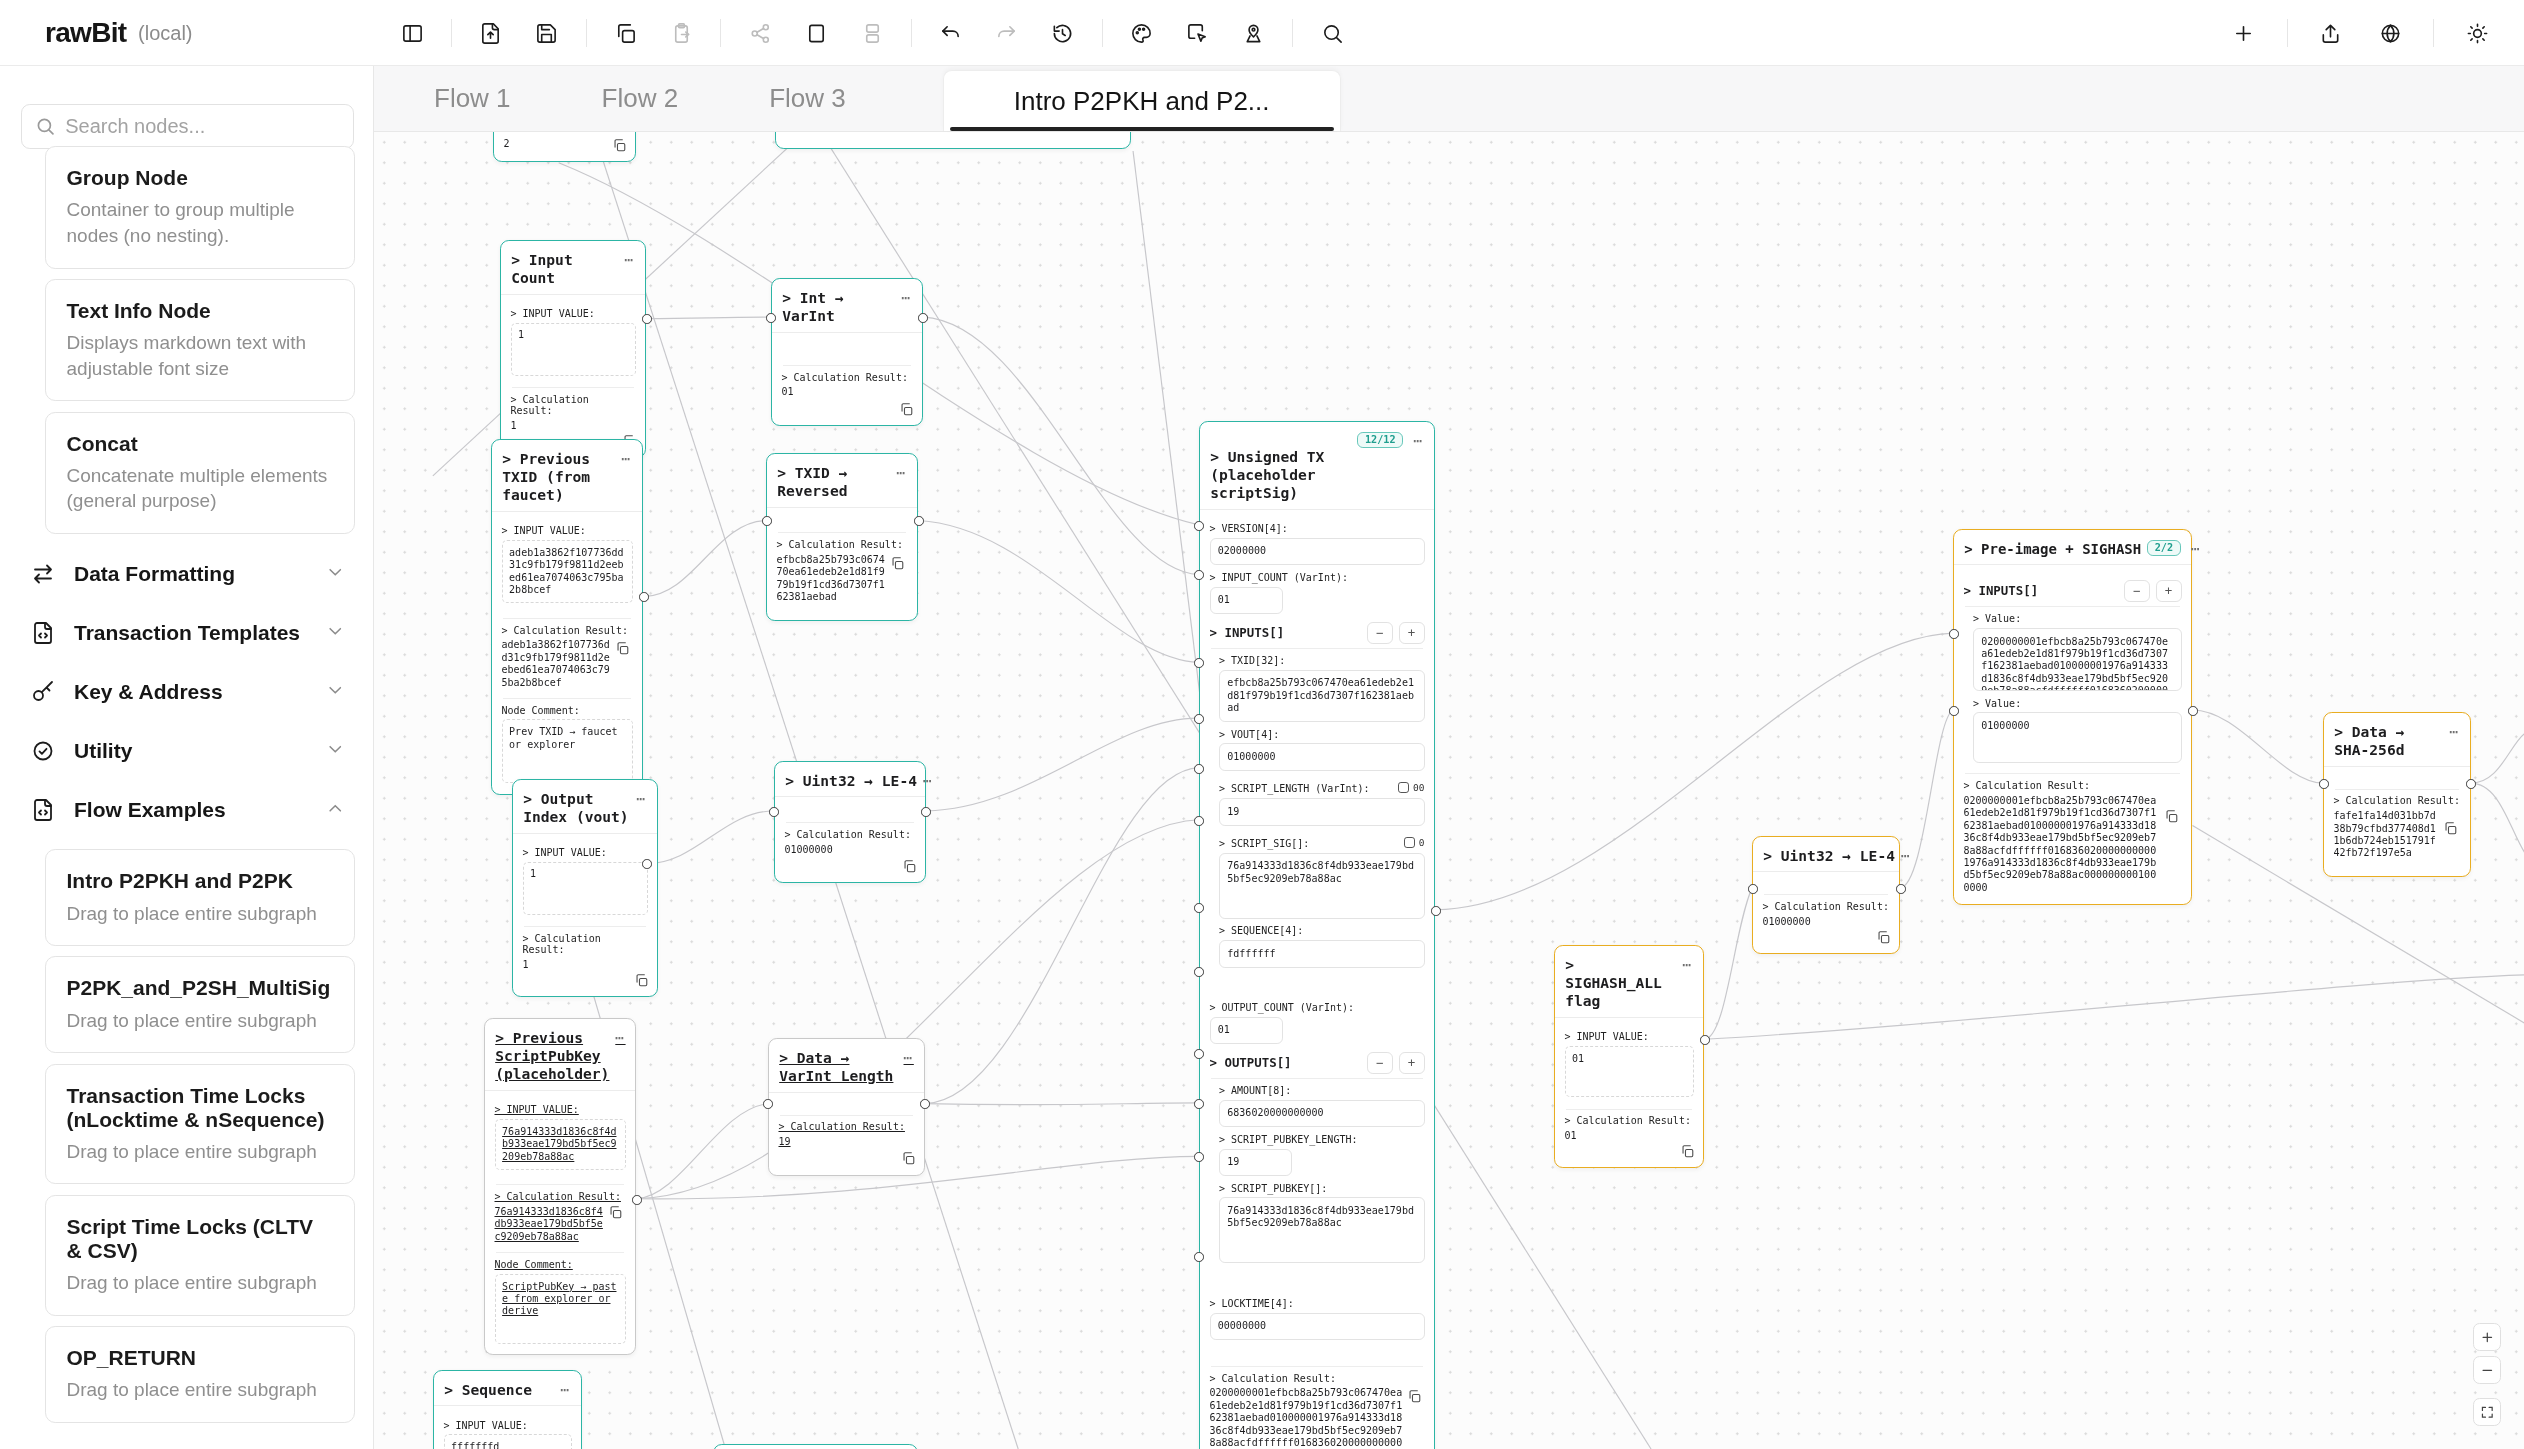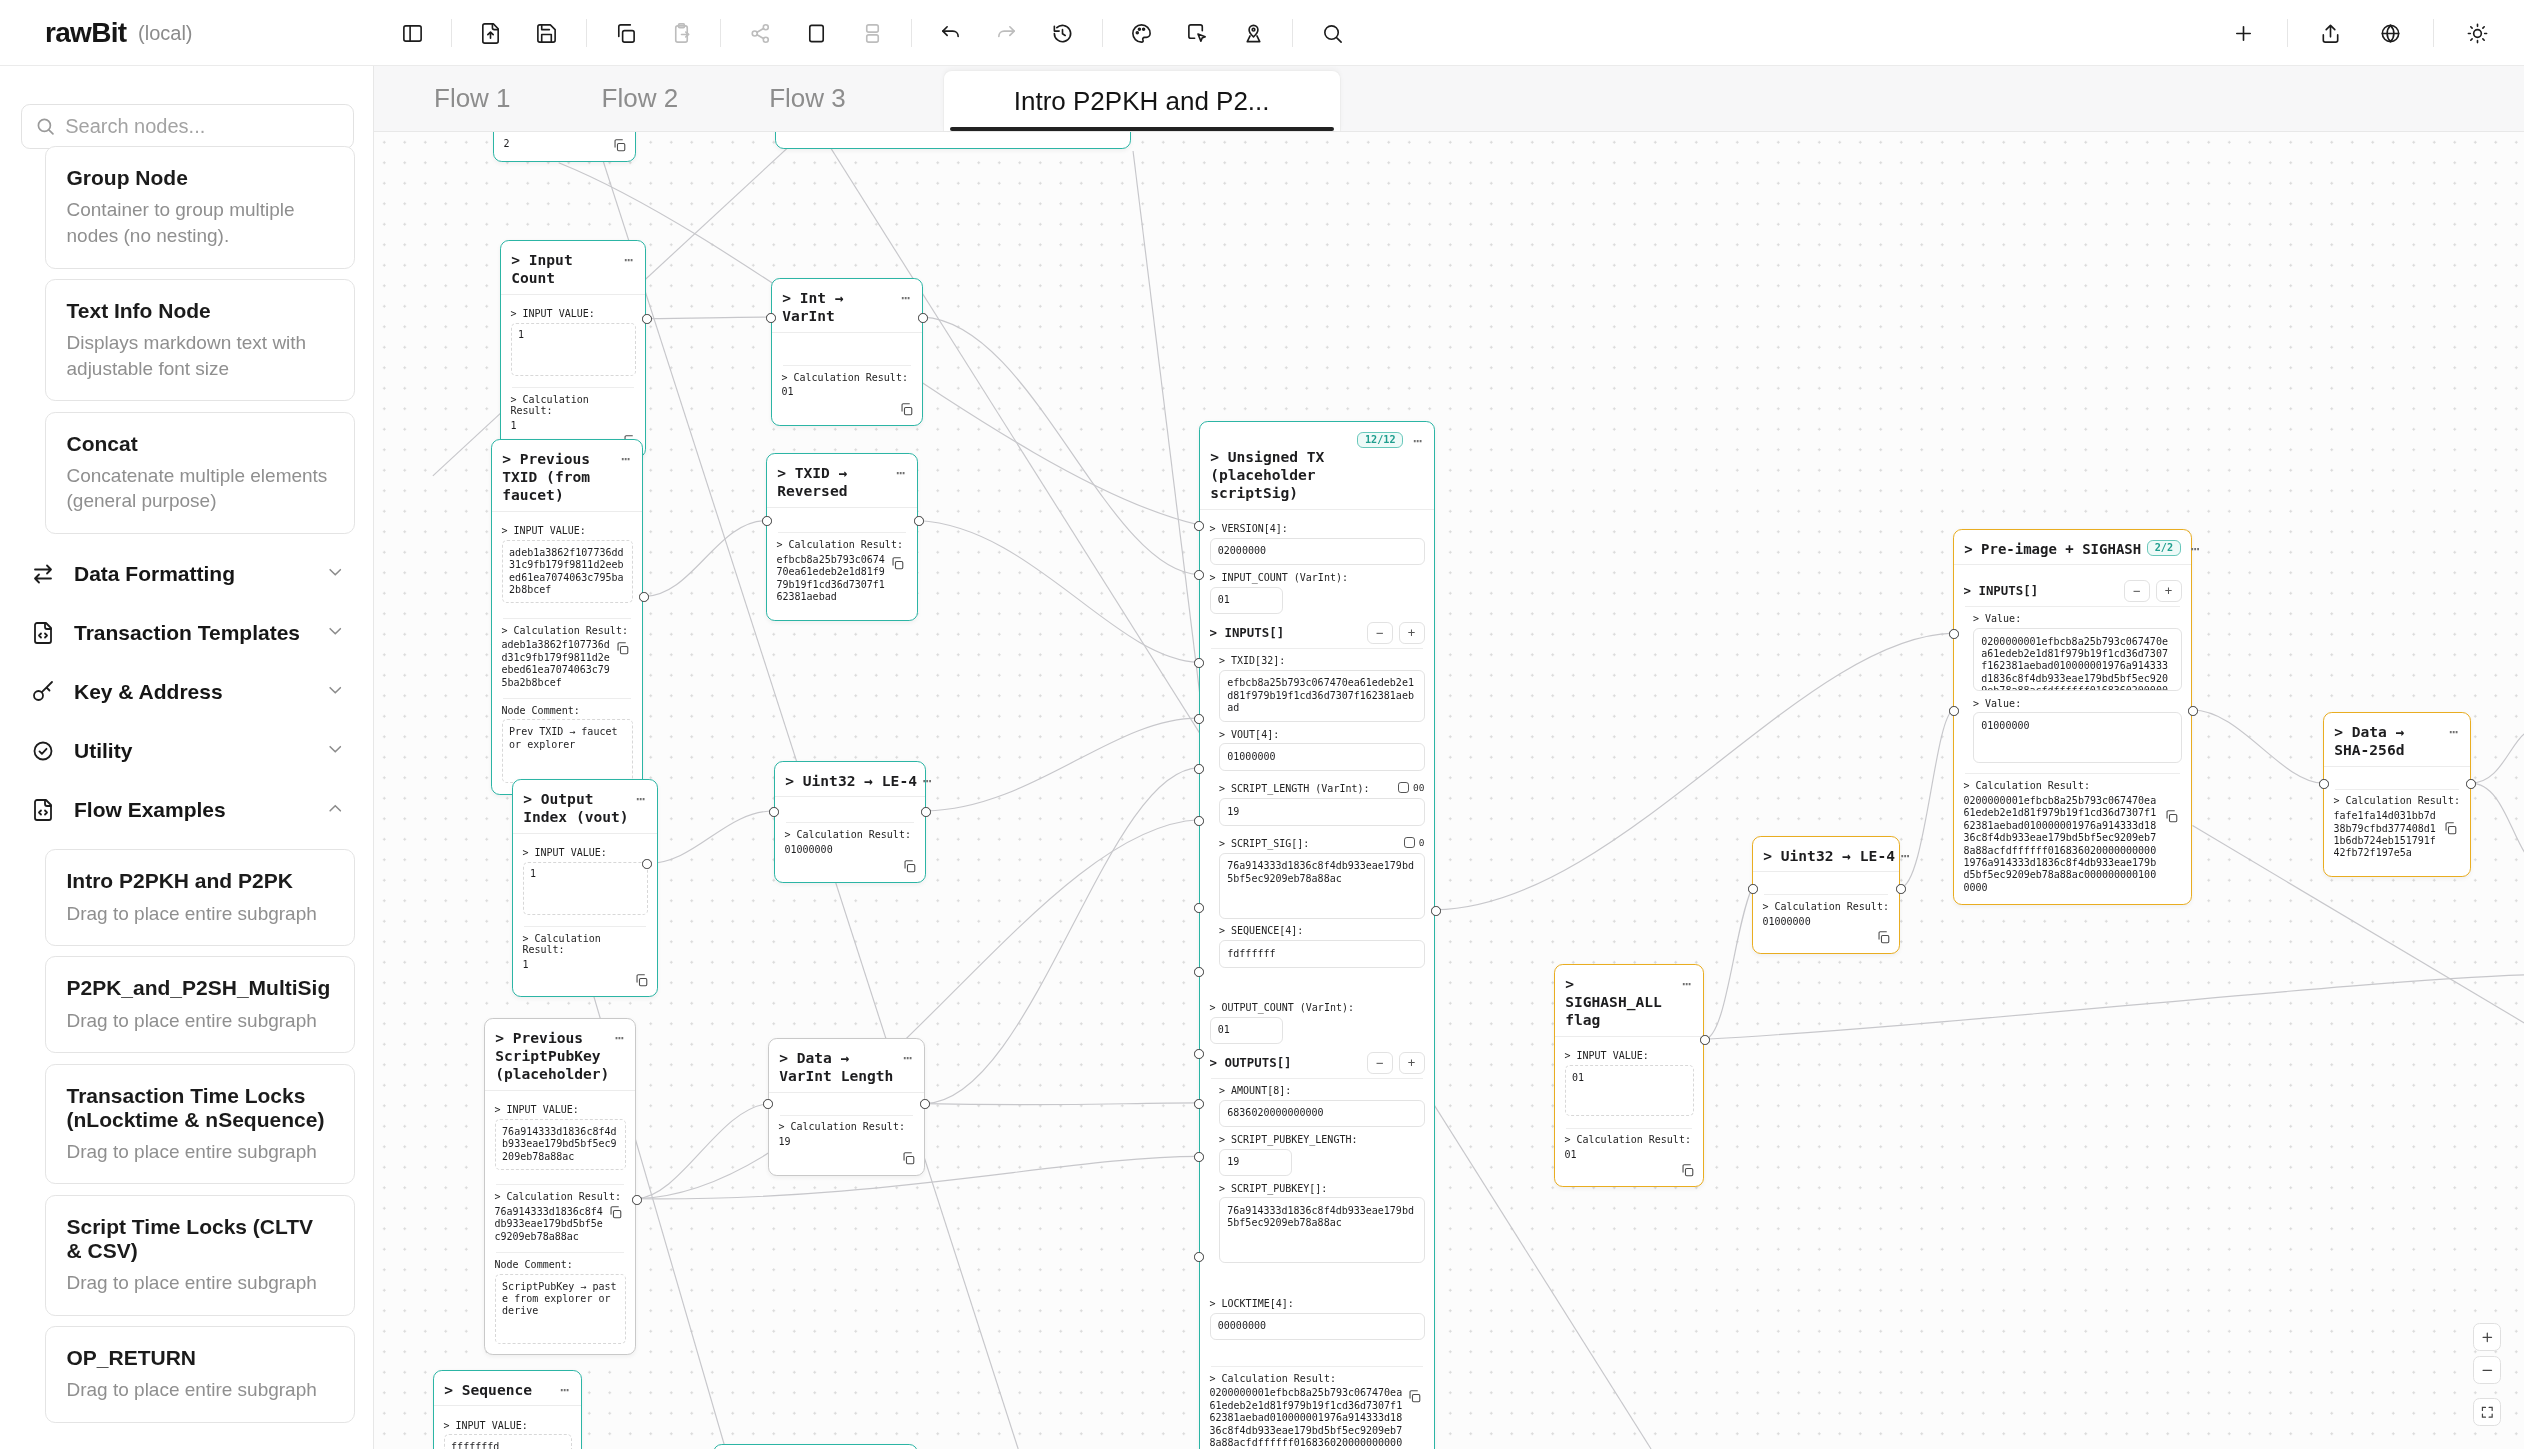--- a/index.html
+++ b/index.html
@@ -49,21 +49,21 @@
     background-color:#fcfcfc;
     background-image:radial-gradient(circle, #d9d9d9 1px, transparent 1.1px);
     background-size:20.5px 20.5px; }
   .edges { position:absolute; left:0; top:0; width:2151px; height:1317px; }
   .edges path { stroke:#c7c7cb; stroke-width:1.6; fill:none; }
 
   
   .node { position:absolute; background:#fff; border:1.5px solid #2cb5a5; border-radius:8.8px;
     font-family:"DejaVu Sans Mono", monospace; color:#1d1d1f; box-shadow:0 1.5px 4.4px rgba(0,0,0,.05); }
   .node.orange { border-color:#e9ad21; }
-  .node.gray { border-color:#c9c9c9; }
+  .node.gray { border-color:#c9c9c9;text-decoration:underline; }
   .nt { display:flex; align-items:flex-start; padding:9.5px 10.2px 6.6px; }
   .nt-text { font-size:14.6px; font-weight:700; line-height:18.3px; flex:1; }
   .nt-text.nowrap { white-space:nowrap; }
   .nmenu { font-size:14.6px; color:#6f6f6f; letter-spacing:1.5px; cursor:pointer; line-height:18.3px; margin-left:5.9px; }
   .nbadge { font-size:10.2px; color:#1f9e8e; border:1.1px solid #66c7ba; background:#eefaf8; border-radius:5.9px;
     padding:1.5px 6.6px; margin:0 4.4px 0 5.9px; font-weight:700; white-space:nowrap; }
   .nhr { border-top:0.7px solid #ececec; }
   .nbody { padding:7.3px 9.5px 10.2px; }
   .lbl { font-size:10px; margin:5.9px 0 3.7px; color:#222; }
   .dbox { border:1.1px dashed #d8d8d8; border-radius:5.1px; padding:5.9px 6.6px; font-size:10px; line-height:12.4px;
@@ -624,21 +624,21 @@
       <div class="res" style="padding-right:22px;">0200000001efbcb8a25b793c067470ea61edeb2e1d81f979b19f1cd36d7307f162381aebad010000001976a914333d1836c8f4db933eae179bd5bf5ec9209eb78a88acfdffffff0168360200000000001976a914333d1836c8f4db933eae179bd5bf5ec9209eb78a88ac00000000</div>
       <div style="position:relative;">
           <div class="copy" style="top:-85px;"><svg viewBox="0 0 24 24">
               <rect x="9" y="9" width="12" height="12" rx="2"></rect>
               <path d="M5 15V5a2 2 0 0 1 2-2h10"></path>
             </svg></div>
         </div>
     </div>
   </div>
 
-  <div class="node orange" style="left:1180px; top:832px; width:150px;">
+  <div class="node orange" style="left:1180px; top:813px; width:150px;">
     <div class="nt">
         <span class="nt-text">&gt; SIGHASH_ALL flag</span>
         <span class="nmenu">⋯</span>
       </div>
     <div class="nhr"></div>
     <div class="nbody">
       <div class="lbl">&gt; INPUT VALUE:</div>
       <div class="dbox" style="min-height:51px;">01</div>
       <div class="inset-hr" style="margin-top:11.7px;"></div>
       <div class="lbl">&gt; Calculation Result:</div>

